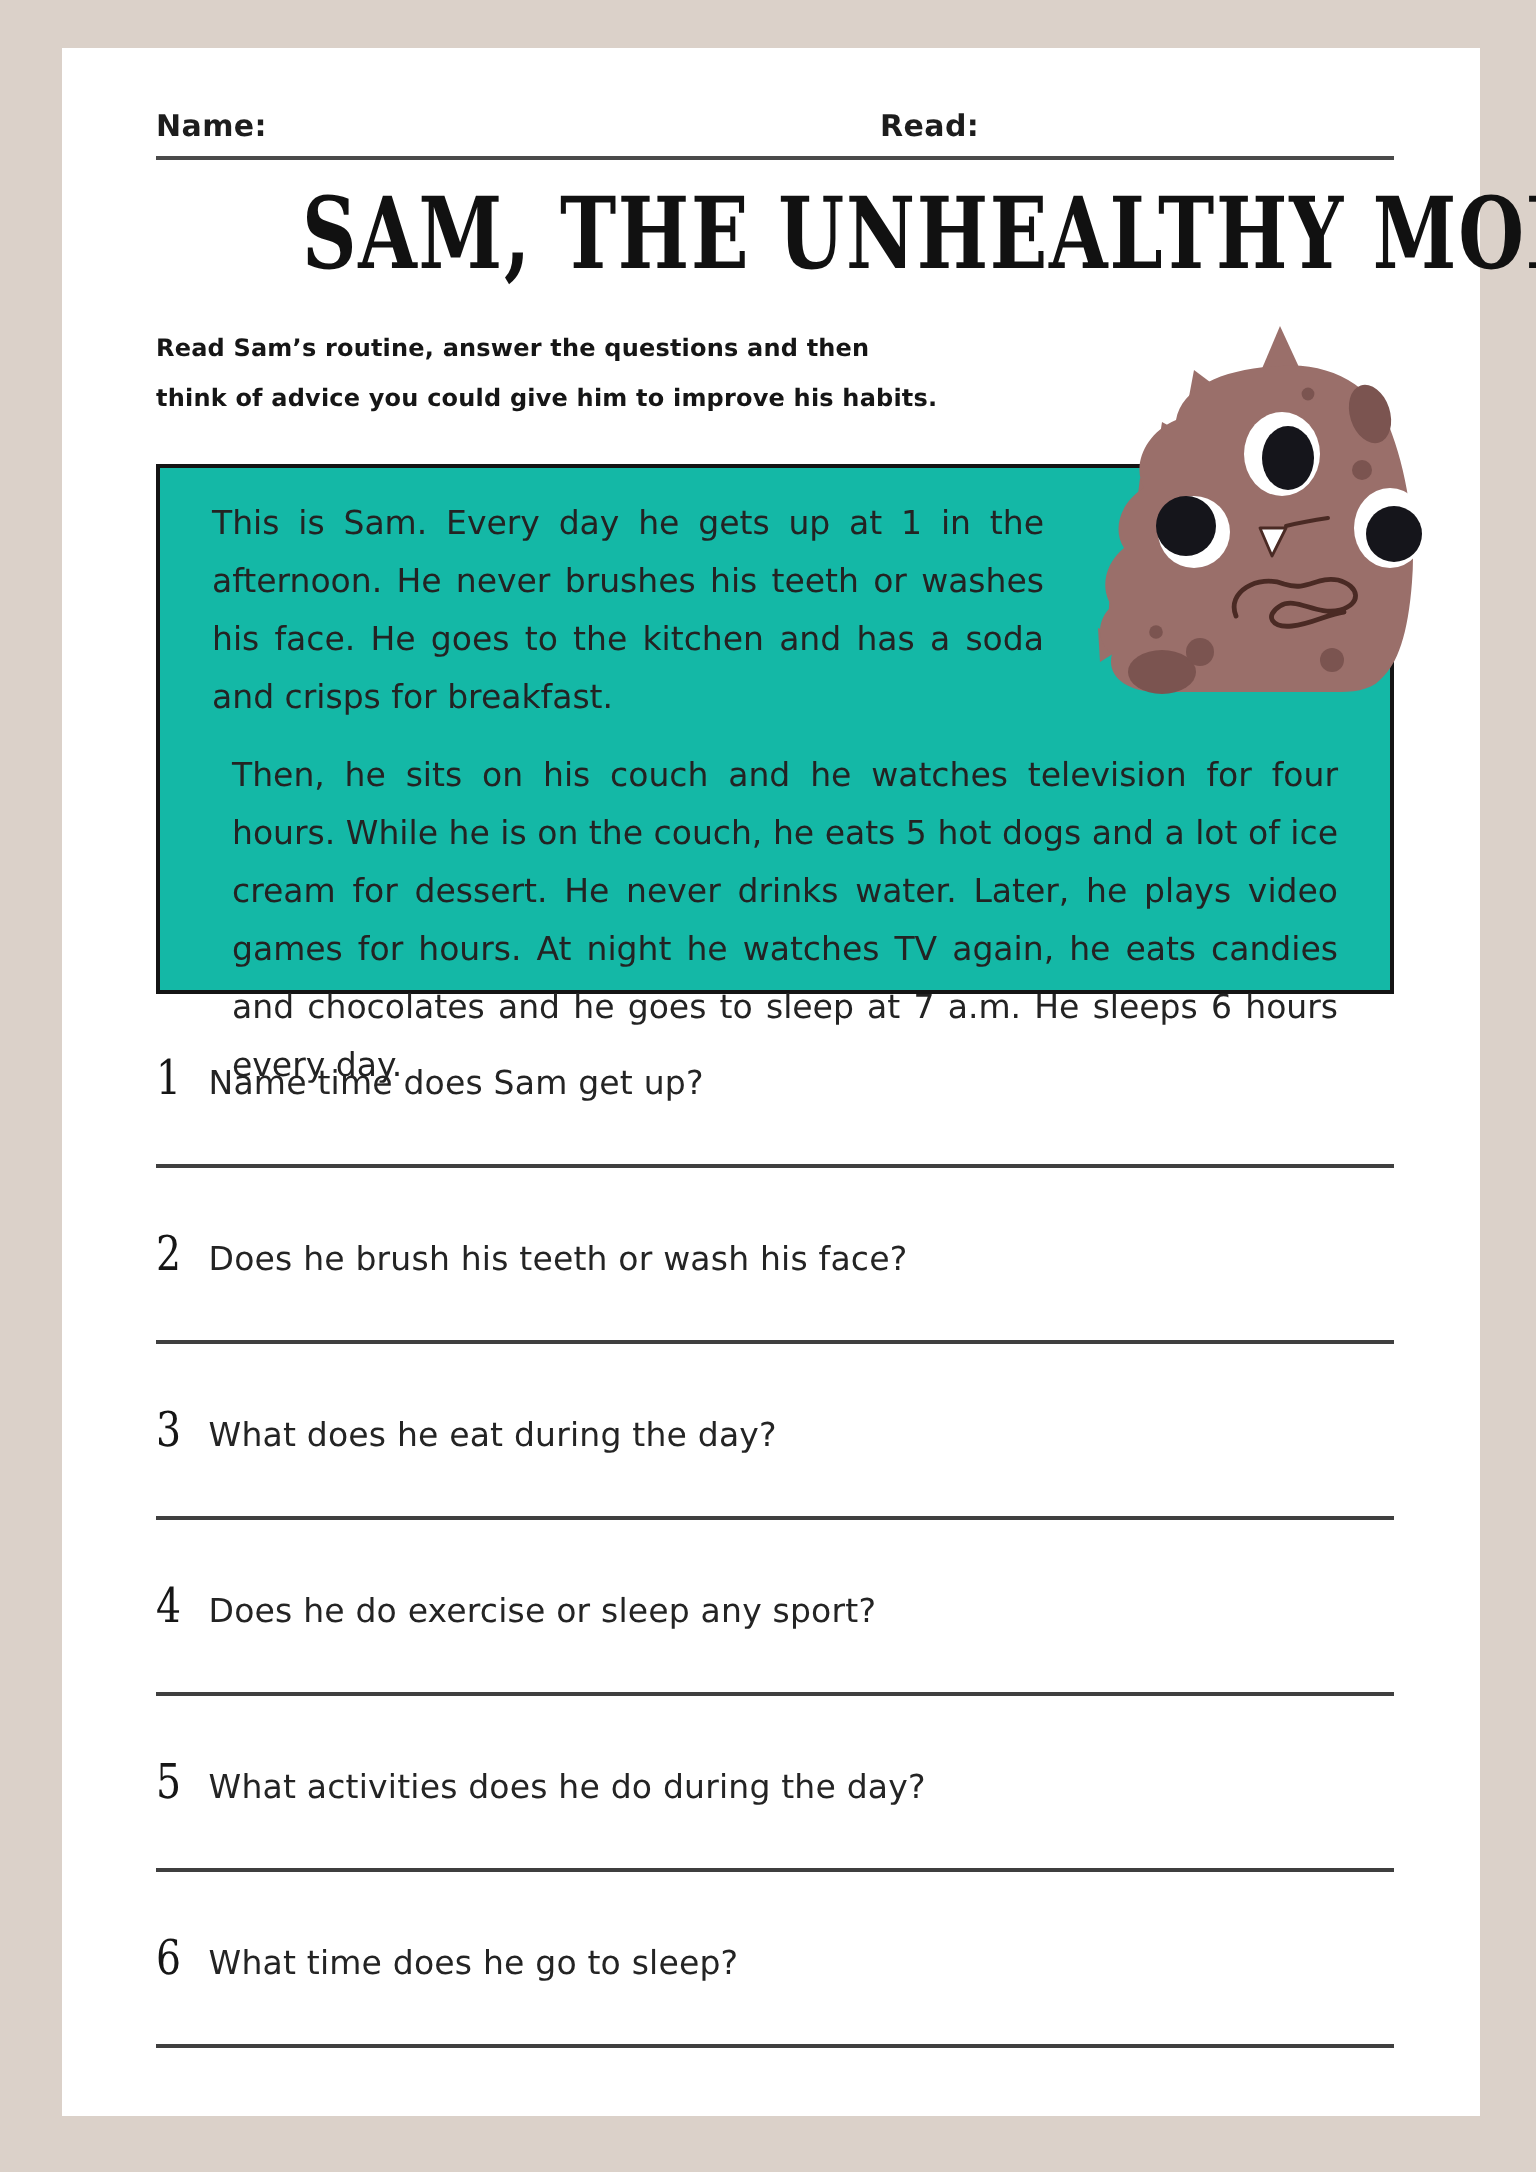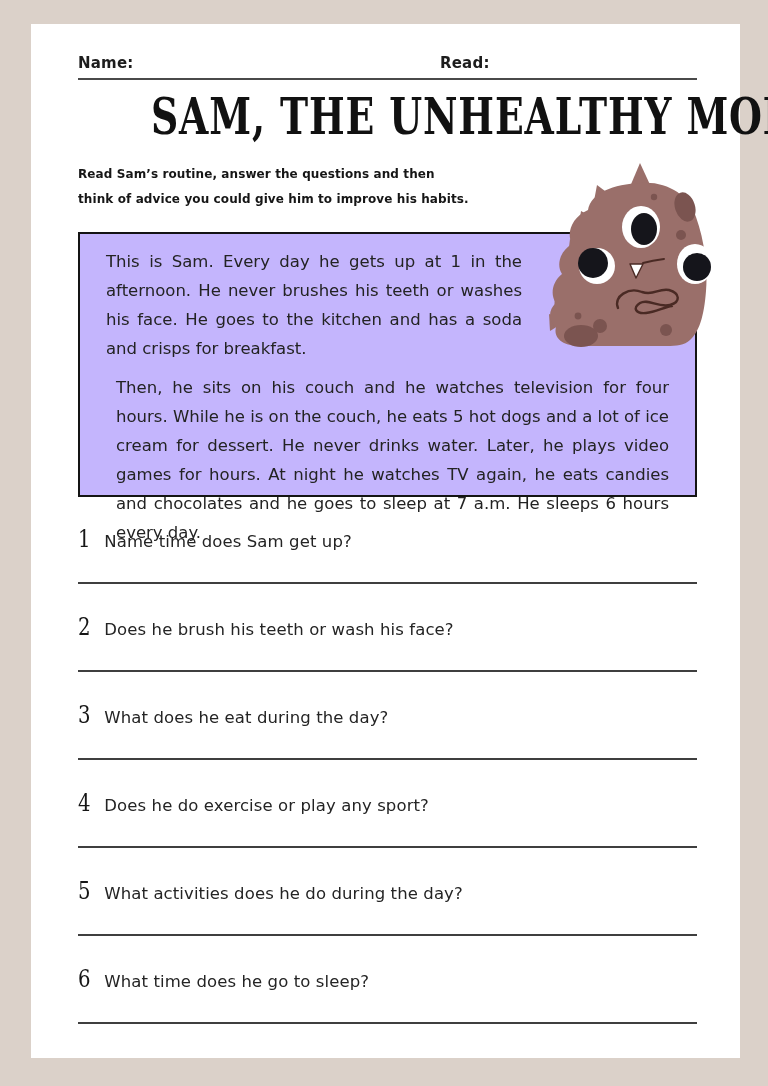--- a/index.html
+++ b/index.html
@@ -24,21 +24,21 @@
   .hdr-line{position:absolute;left:47px;top:54px;width:619px;border-top:2px solid #4a4a4a;}
 
   .title{position:absolute;left:47px;top:64px;width:619px;text-align:center;color:#111;}
   .title-inner{display:inline-block;white-space:nowrap;font-family:"DejaVu Serif",serif;font-weight:700;
     font-size:45px;letter-spacing:1px;transform:scale(.84,1.1);transform-origin:center top;}
 
   .instructions{position:absolute;left:47px;top:138px;font-size:12px;font-weight:bold;
     line-height:25px;color:#161616;letter-spacing:.1px;}
 
   .reading-box{position:absolute;left:47px;top:208px;width:619px;height:265px;
-    border:2px solid var(--boxborder);background:#c4b5fd;}
+    border:2px solid var(--boxborder);background:#14b8a6;}
   .para{font-size:16.5px;line-height:29px;color:#232323;text-align:justify;}
   .para1{margin:13px 0 0 26px;width:416px;}
   .para2{margin:10px 26px 0 36px;}
 
   .monster{position:absolute;left:514px;top:131px;width:170px;height:195px;}
 
   .question{position:absolute;left:47px;width:619px;display:flex;align-items:baseline;gap:11px;color:#242424;}
   .qnum{font-family:"DejaVu Serif",serif;font-size:24px;line-height:24px;color:#161616;
     display:inline-block;transform:scaleX(.82);transform-origin:left bottom;min-width:13px;}
   .qtext{font-size:16.5px;letter-spacing:.1px;}
@@ -118,21 +118,21 @@
     <div class="answer-line l2"></div>
 
     <div class="question q3">
       <span class="qnum">3</span>
       <span class="qtext">What does he eat during the day?</span>
     </div>
     <div class="answer-line l3"></div>
 
     <div class="question q4">
       <span class="qnum">4</span>
-      <span class="qtext">Does he do exercise or play any sport?</span>
+      <span class="qtext">Does he do exercise or sleep any sport?</span>
     </div>
     <div class="answer-line l4"></div>
 
     <div class="question q5">
       <span class="qnum">5</span>
       <span class="qtext">What activities does he do during the day?</span>
     </div>
     <div class="answer-line l5"></div>
 
     <div class="question q6">

